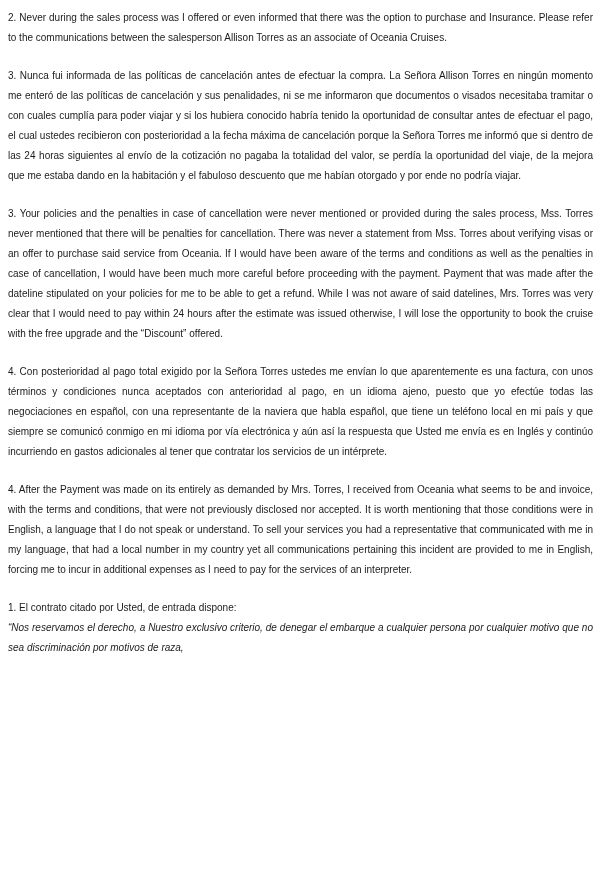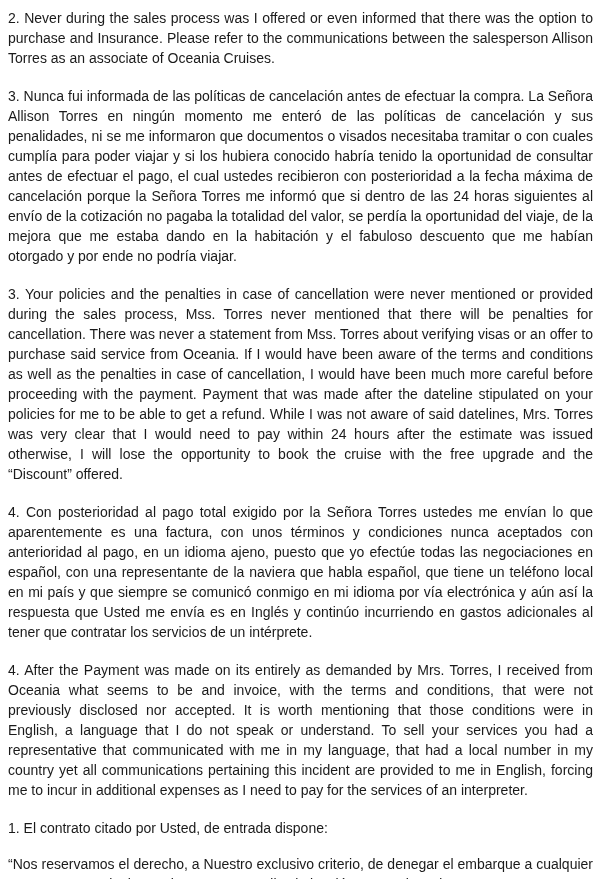--- a/index.html
+++ b/index.html
@@ -12,34 +12,35 @@
     height: 879px;
     overflow: hidden;
   }
   .page {
     box-sizing: border-box;
     width: 604px;
     height: 879px;
     padding: 8px 11px 0 8px;
     background: #ffffff;
     font-family: "Liberation Sans", sans-serif;
-    font-size: 14px;
+    font-size: 10px;
     line-height: 20px;
     color: #1a1a1a;
   }
   .para {
     margin: 18px 0 0 0;
     text-align: justify;
     text-justify: inter-word;
   }
   .para:first-child {
     margin-top: 0;
   }
   .quote {
-    margin-top: 16px;
+    margin-top: 0;
+    font-style: italic;
   }
 </style>
 </head>
 <body>
 
 <div class="page">
   <p class="para">2. Never during the sales process was I offered or even informed that there was the option to purchase and Insurance. Please refer to the communications between the salesperson Allison Torres as an associate of Oceania Cruises.</p>
 
   <p class="para">3. Nunca fui informada de las políticas de cancelación antes de efectuar la compra. La Señora Allison Torres en ningún momento me enteró de las políticas de cancelación y sus penalidades, ni se me informaron que documentos o visados necesitaba tramitar o con cuales cumplía para poder viajar y si los hubiera conocido habría tenido la oportunidad de consultar antes de efectuar el pago, el cual ustedes recibieron con posterioridad a la fecha máxima de cancelación porque la Señora Torres me informó que si dentro de las 24 horas siguientes al envío de la cotización no pagaba la totalidad del valor, se perdía la oportunidad del viaje, de la mejora que me estaba dando en la habitación y el fabuloso descuento que me habían otorgado y por ende no podría viajar.</p>
 

